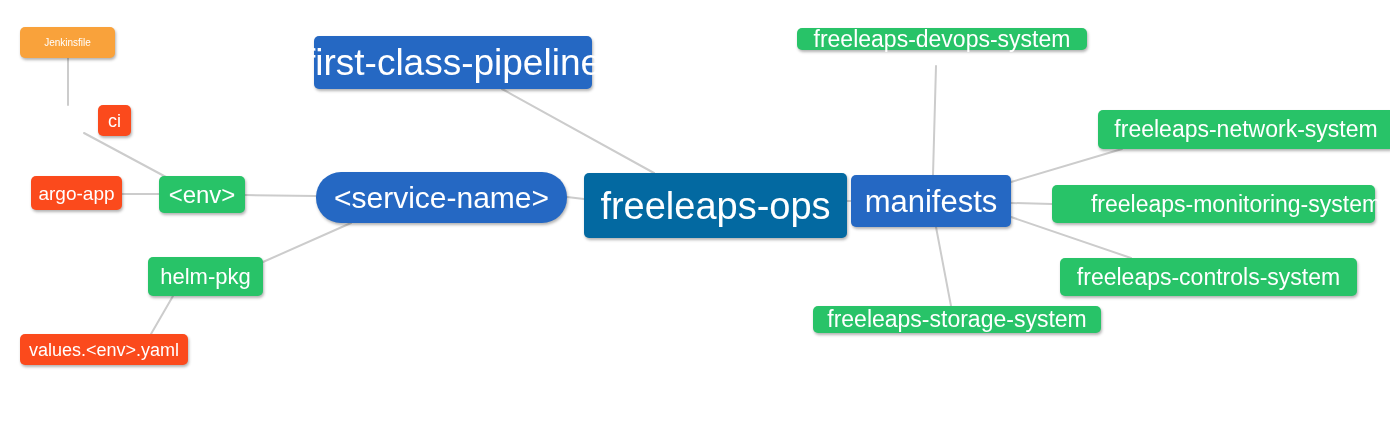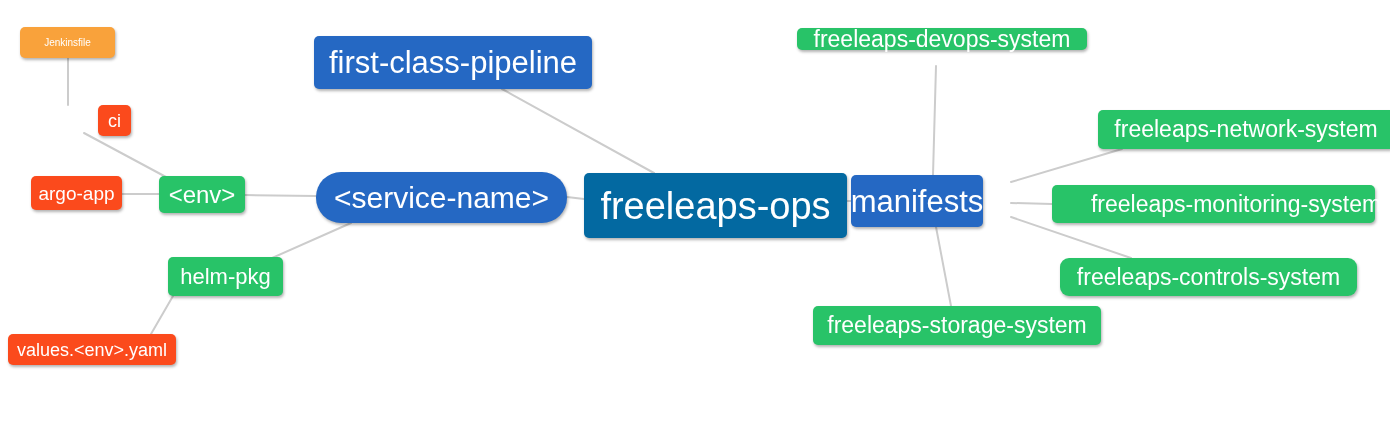--- a/index.html
+++ b/index.html
@@ -61,25 +61,25 @@
       <line x1="1011" y1="182" x2="1122" y2="149" stroke="#cccccc" stroke-width="2" stroke-linecap="round"></line>
       <line x1="1011" y1="203" x2="1052" y2="204" stroke="#cccccc" stroke-width="2" stroke-linecap="round"></line>
       <line x1="1011" y1="217" x2="1131" y2="258" stroke="#cccccc" stroke-width="2" stroke-linecap="round"></line>
       <line x1="936" y1="227" x2="951" y2="306" stroke="#cccccc" stroke-width="2" stroke-linecap="round"></line>
     </svg>
   <div class="nodes-layer">
       <div class="node" style="left: 20px; top: 27px; width: 95px; height: 31px; font-size: 10px; background: rgb(249, 162, 59); color: rgb(255, 255, 255);">Jenkinsfile</div>
       <div class="node" style="left: 53px; top: 105px; width: 33px; height: 31px; font-size: 18px; background: rgb(251, 74, 28); color: rgb(255, 255, 255); margin-left: 45px;">ci</div>
       <div class="node" style="left: 159px; top: 176px; width: 86px; height: 37px; font-size: 24px; background: rgb(40, 195, 104); color: rgb(255, 255, 255);">&lt;env&gt;</div>
       <div class="node" style="left: 31px; top: 176px; width: 91px; height: 34px; font-size: 19px; background: rgb(251, 74, 28); color: rgb(255, 255, 255);">argo-app</div>
-      <div class="node" style="left: 148px; top: 257px; width: 115px; height: 39px; font-size: 22px; background: rgb(40, 195, 104); color: rgb(255, 255, 255); margin-left: 20px;">helm-pkg</div>
-      <div class="node" style="left: 8px; top: 334px; width: 168px; height: 31px; font-size: 18px; background: rgb(251, 74, 28); color: rgb(255, 255, 255);">values.&lt;env&gt;.yaml</div>
-      <div class="node" style="left: 314px; top: 36px; width: 278px; height: 53px; font-size: 31px; background: rgb(37, 104, 195); color: rgb(255, 255, 255);">first-class-pipeline</div>
+      <div class="node" style="left: 148px; top: 257px; width: 115px; height: 39px; font-size: 22px; background: rgb(40, 195, 104); color: rgb(255, 255, 255);">helm-pkg</div>
+      <div class="node" style="left: 20px; top: 334px; width: 168px; height: 31px; font-size: 18px; background: rgb(251, 74, 28); color: rgb(255, 255, 255);">values.&lt;env&gt;.yaml</div>
+      <div class="node" style="left: 314px; top: 36px; width: 278px; height: 53px; font-size: 37px; background: rgb(37, 104, 195); color: rgb(255, 255, 255);">first-class-pipeline</div>
       <div class="node" style="left: 316px; top: 172px; width: 251px; height: 51px; font-size: 30px; background: rgb(37, 104, 195); color: rgb(255, 255, 255); border-radius: 25px;">&lt;service-name&gt;</div>
       <div class="node" style="left: 584px; top: 173px; width: 263px; height: 65px; font-size: 38px; background: #0369a1; color: rgb(255, 255, 255);">freeleaps-ops</div>
-      <div class="node" style="left: 851px; top: 175px; width: 132px; height: 52px; font-size: 31px; background: rgb(37, 104, 195); color: rgb(255, 255, 255);">manifests</div>
+      <div class="node" style="left: 851px; top: 175px; width: 160px; height: 52px; font-size: 31px; background: rgb(37, 104, 195); color: rgb(255, 255, 255);">manifests</div>
       <div class="node" style="left: 797px; top: 28px; width: 290px; height: 22px; font-size: 23px; background: rgb(40, 195, 104); color: rgb(255, 255, 255);">freeleaps-devops-system</div>
       <div class="node" style="left: 1054px; top: 110px; width: 296px; height: 39px; font-size: 23px; background: rgb(40, 195, 104); color: rgb(255, 255, 255); margin-left: 44px;">freeleaps-network-system</div>
       <div class="node" style="left: 1052px; top: 185px; width: 323px; height: 38px; font-size: 23px; background: rgb(40, 195, 104); color: rgb(255, 255, 255); padding-left: 45px;">freeleaps-monitoring-system</div>
-      <div class="node" style="left: 1060px; top: 258px; width: 297px; height: 38px; font-size: 23px; background: rgb(40, 195, 104); color: rgb(255, 255, 255); border-radius: 9px;">freeleaps-controls-system</div>
-      <div class="node" style="left: 813px; top: 306px; width: 288px; height: 39px; font-size: 23px; background: rgb(40, 195, 104); color: rgb(255, 255, 255);">freeleaps-storage-system</div>
+      <div class="node" style="left: 1060px; top: 258px; width: 297px; height: 38px; font-size: 23px; background: rgb(40, 195, 104); color: rgb(255, 255, 255);">freeleaps-controls-system</div>
+      <div class="node" style="left: 813px; top: 306px; width: 288px; height: 27px; font-size: 23px; background: rgb(40, 195, 104); color: rgb(255, 255, 255);">freeleaps-storage-system</div>
     </div>
 </div>
 
 </body></html>

